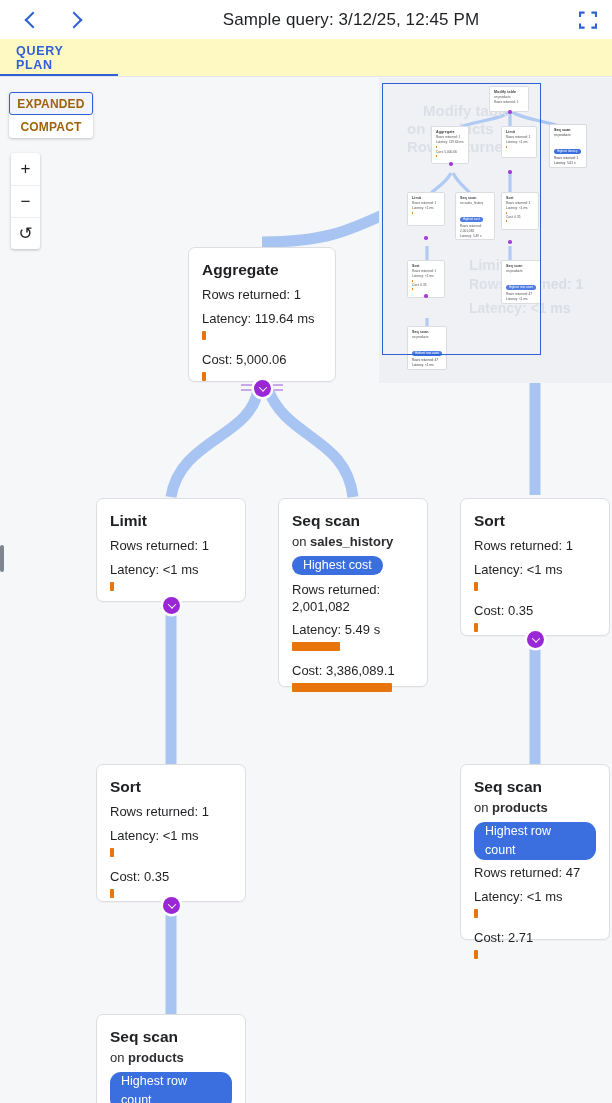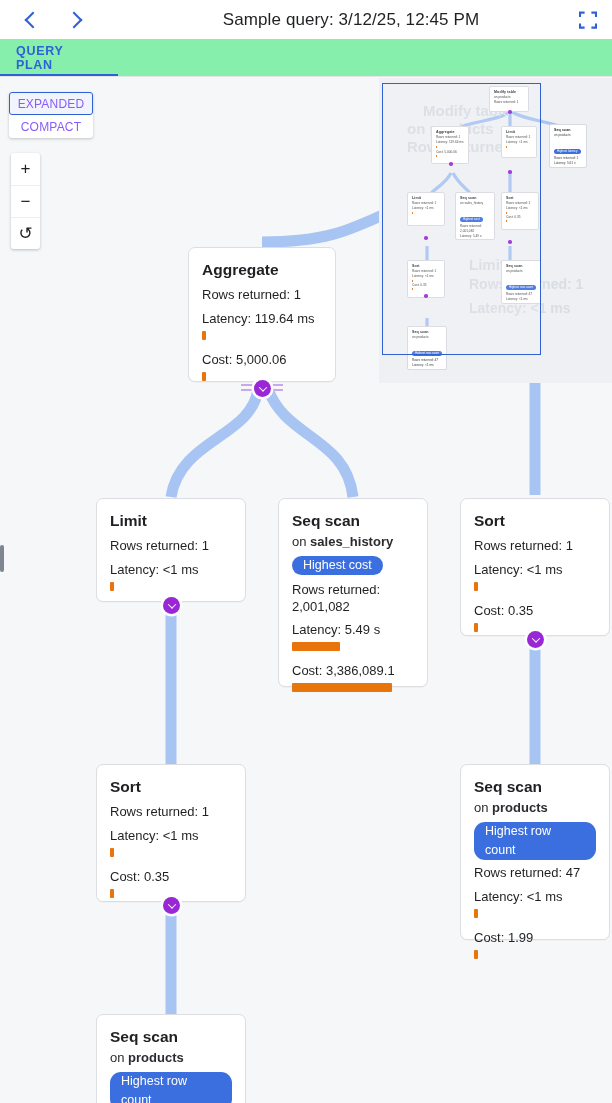--- a/index.html
+++ b/index.html
@@ -30,21 +30,21 @@
     letter-spacing: .1px; padding-right: 2px;
   }
   .fs-btn {
     position: absolute; right: 8px; top: 4px; width: 32px; height: 32px;
     cursor: pointer; display: flex; align-items: center; justify-content: center;
   }
 
   
   .tabs {
     position: absolute; top: 39px; left: 0; width: 612px; height: 38px;
-    background: #86efac; border-bottom: 1px solid #e3e5e8; display: flex;
+    background: #fef9c3; border-bottom: 1px solid #e3e5e8; display: flex;
   }
   .tab {
     height: 38px; display: flex; align-items: center; justify-content: center;
     font-size: 12.5px; font-weight: bold; letter-spacing: .7px;
     color: #5f6368; cursor: pointer; padding: 0 16px;
   }
   .tab.active { color: #2f61d5; }
   .tab.active::after {
     content: ""; position: absolute; bottom: 0; height: 2.5px;
     background: #2f61d5; left: 0; width: 118px;
@@ -57,21 +57,21 @@
   .edges { position: absolute; top: 0; left: 0; width: 612px; height: 1026px; }
 
   
   .mode-toggle {
     position: absolute; left: 9px; top: 15px; width: 84px;
     background: #ffffff; border-radius: 3px;
     box-shadow: 0 1px 3px rgba(0,0,0,.22); z-index: 6;
   }
   .mode-btn {
     height: 23px; display: flex; align-items: center; justify-content: center;
-    font-size: 12px; color: #8b5cf6; letter-spacing: .2px; cursor: pointer;
+    font-size: 12px; color: #a16207; letter-spacing: .2px; cursor: pointer; font-weight: bold;
   }
   .mode-btn.selected { border: 1.5px solid #2f61d5; border-radius: 3px; background: #f1f4fd; }
 
   
   .zoom-ctrl {
     position: absolute; left: 11px; top: 76px; width: 29px;
     background: #ffffff; border-radius: 3px;
     box-shadow: 0 1px 3px rgba(0,0,0,.24); z-index: 6;
   }
   .zoom-btn {
@@ -385,21 +385,21 @@
 
     <div class="node" style="left:460px;top:687px;width:150px;height:176px">
       <div class="n-title">Seq scan</div>
       <div class="n-sub">
         <span>on </span><b>products</b>
       </div>
       <div><span class="badge">Highest row count</span></div>
       <div class="n-row" style="margin-top:4px">Rows returned: 47</div>
       <div class="n-row">Latency: &lt;1 ms</div>
       <div class="bar tiny"></div>
-      <div class="n-row" style="margin-top:11px">Cost: 1.99</div>
+      <div class="n-row" style="margin-top:11px">Cost: 2.71</div>
       <div class="bar tiny"></div>
     </div>
 
     <div class="node" style="left:96px;top:937px;width:150px;height:120px">
       <div class="n-title">Seq scan</div>
       <div class="n-sub">
         <span>on </span><b>products</b>
       </div>
       <div><span class="badge">Highest row count</span></div>
 

